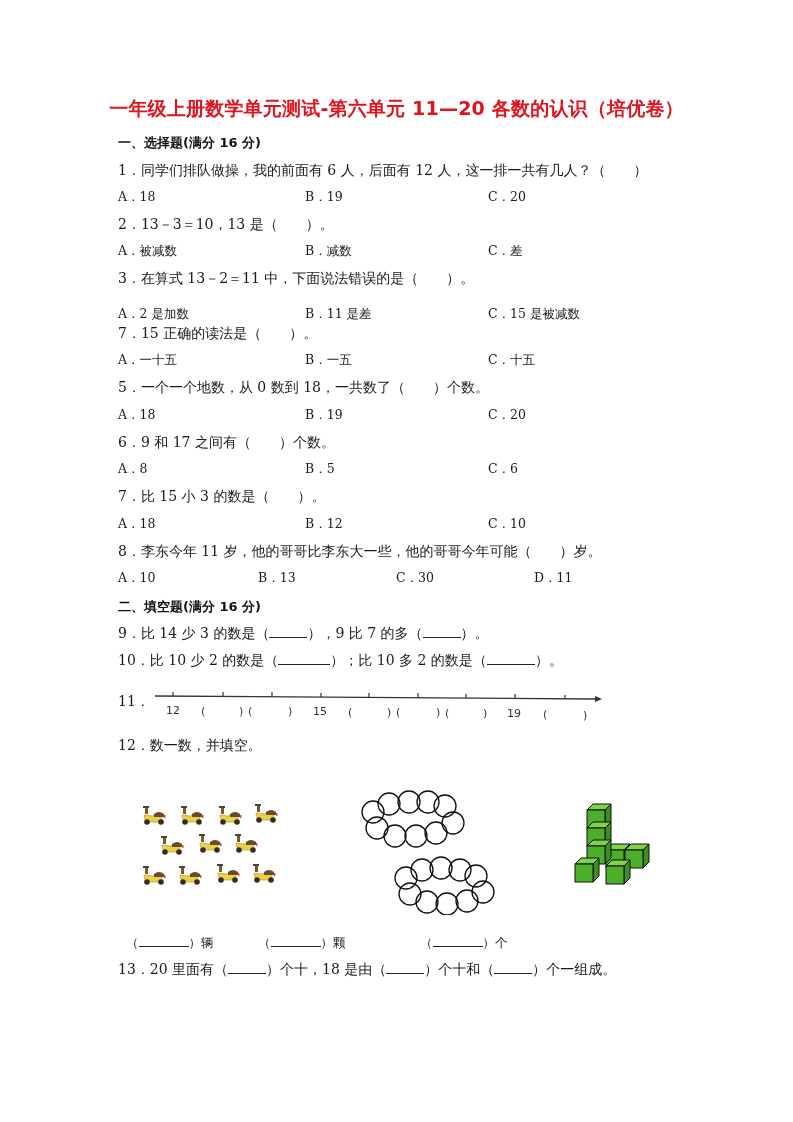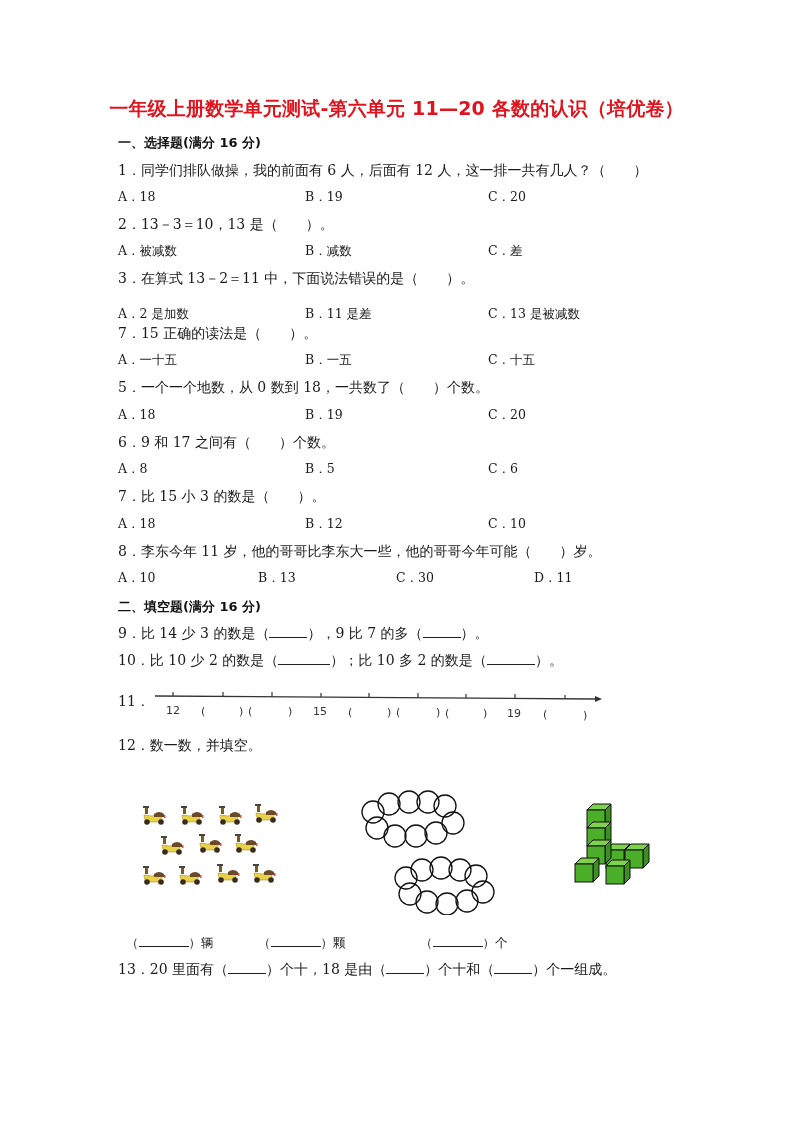--- a/index.html
+++ b/index.html
@@ -47,21 +47,21 @@
 <div class="opts" style="top:243px">
   <span class="opt" style="left:0">A．被减数</span>
   <span class="opt" style="left:187px">B．减数</span>
   <span class="opt" style="left:370px">C．差</span>
 </div>
 
 <div class="line" style="top:270px">3．在算式 13－2＝11 中，下面说法错误的是（　　）。</div>
 <div class="opts" style="top:306px">
   <span class="opt" style="left:0">A．2 是加数</span>
   <span class="opt" style="left:187px">B．11 是差</span>
-  <span class="opt" style="left:370px">C．13 是被减数</span>
+  <span class="opt" style="left:370px">C．15 是被减数</span>
 </div>
 
 <div class="line" style="top:325px">7．15 正确的读法是（　　）。</div>
 <div class="opts" style="top:352px">
   <span class="opt" style="left:0">A．一十五</span>
   <span class="opt" style="left:187px">B．一五</span>
   <span class="opt" style="left:370px">C．十五</span>
 </div>
 
 <div class="line" style="top:379px">5．一个一个地数，从 0 数到 18，一共数了（　　）个数。</div>

